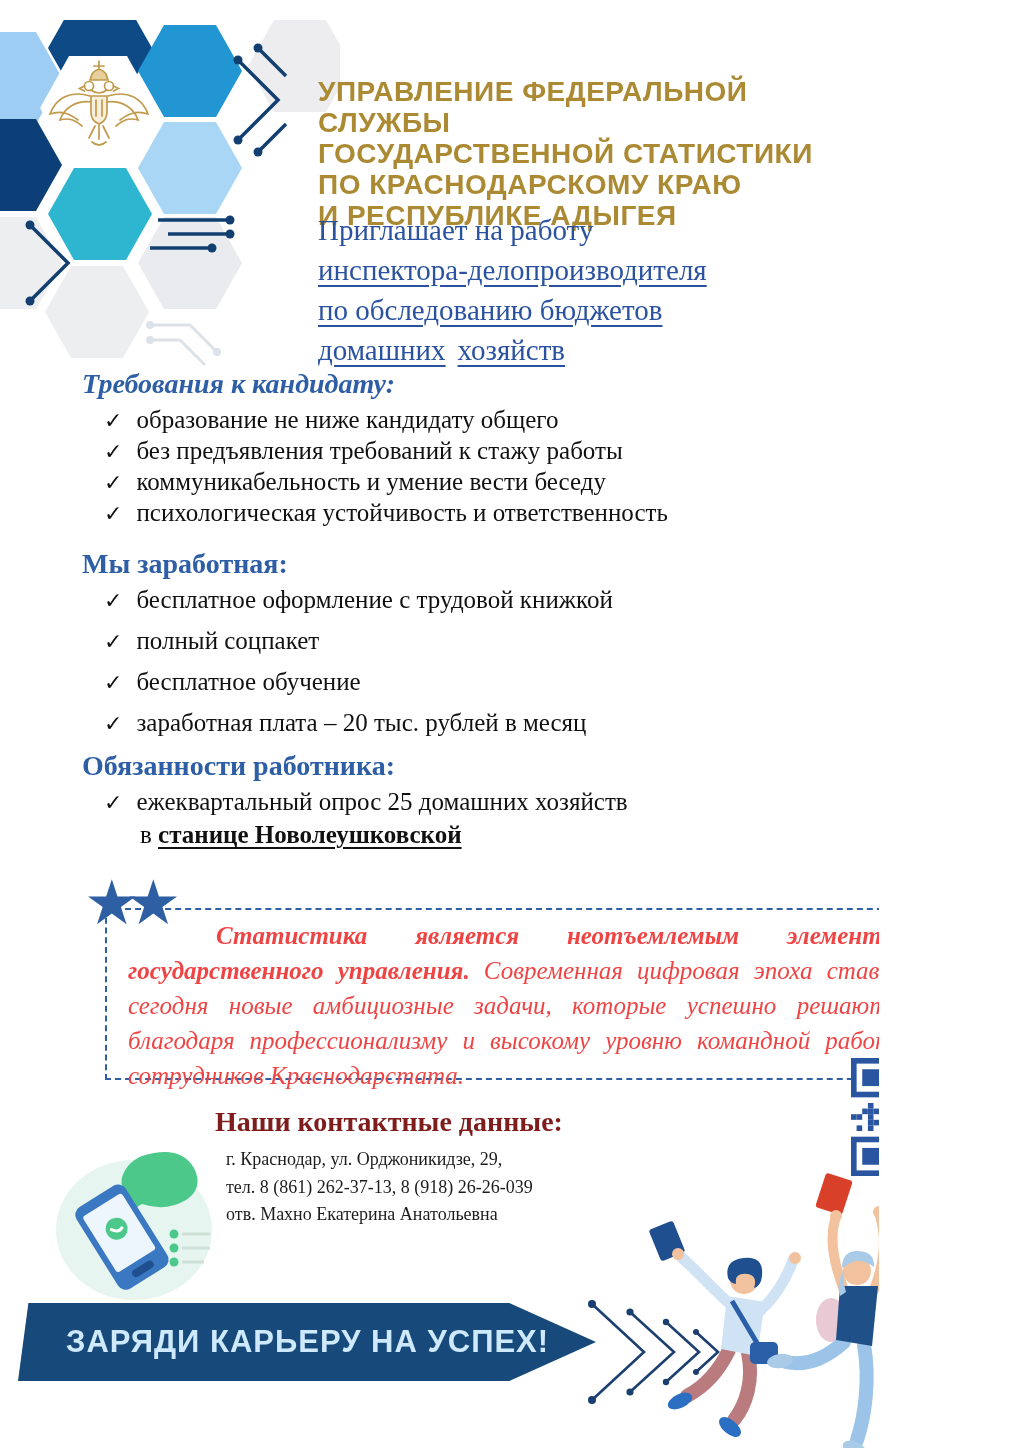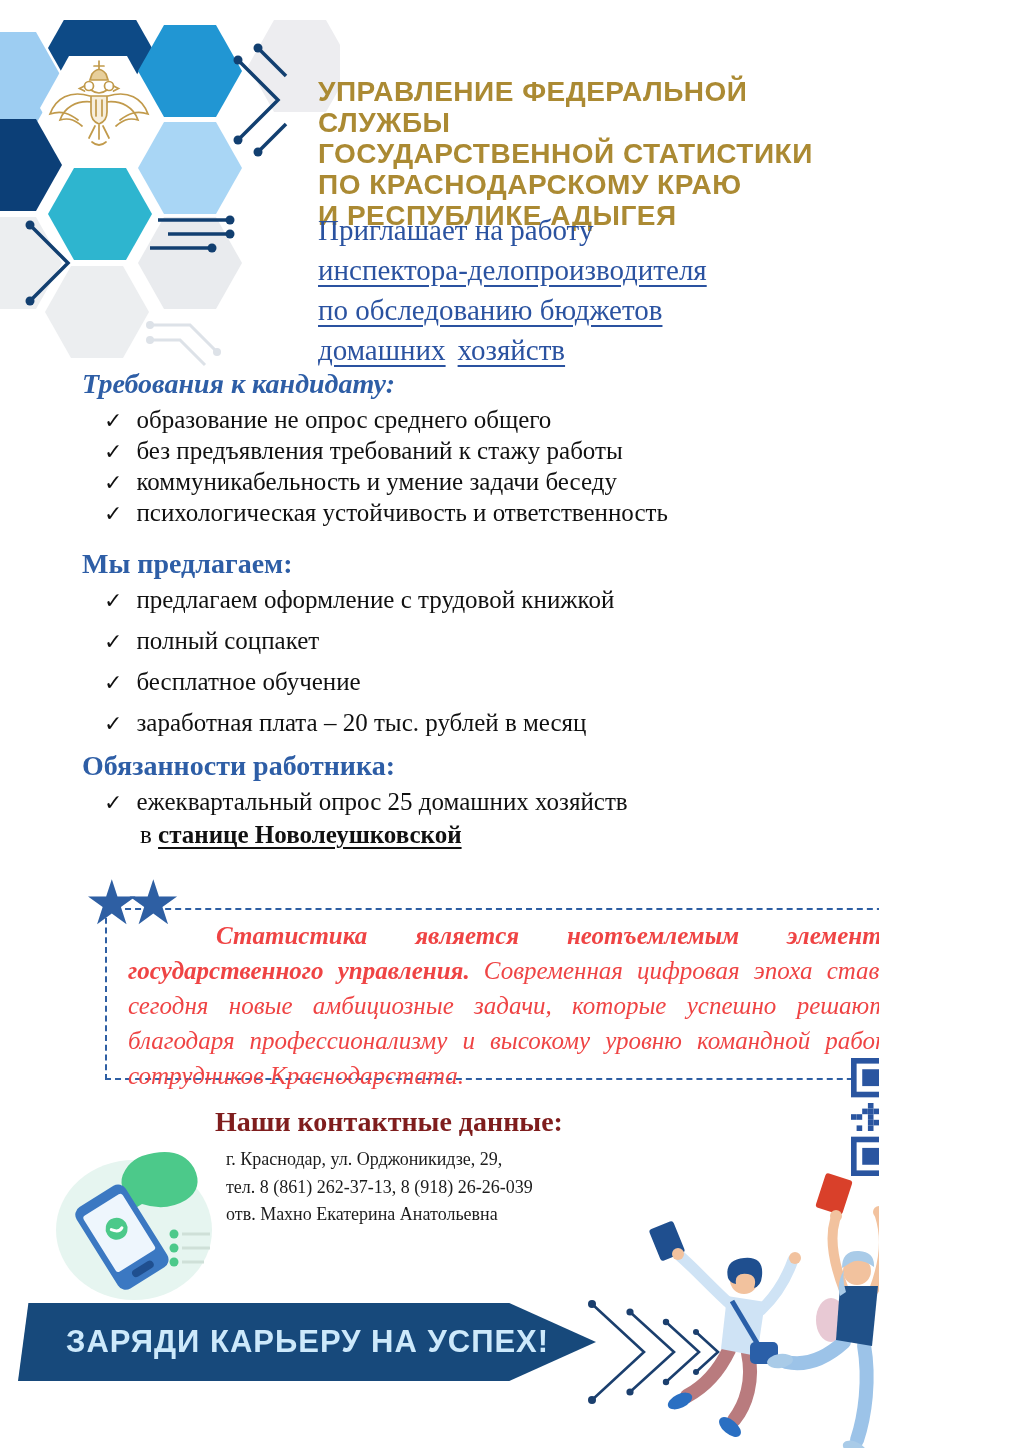--- a/index.html
+++ b/index.html
@@ -144,41 +144,41 @@
     <div class="u">по обследованию бюджетов</div>
     <div>
       <span class="u w1">домашних</span><span class="u">хозяйств</span>
     </div>
   </div>
 
   <div class="section-title t-req">Требования к кандидату:</div>
   <div class="list l-req">
     <div class="li">
         <span class="check">✓</span>
-        <span>образование не опрос среднего общего</span>
+        <span>образование не ниже кандидату общего</span>
       </div>
     <div class="li">
         <span class="check">✓</span>
         <span>без предъявления требований к стажу работы</span>
       </div>
     <div class="li">
         <span class="check">✓</span>
-        <span>коммуникабельность и умение задачи беседу</span>
+        <span>коммуникабельность и умение вести беседу</span>
       </div>
     <div class="li">
         <span class="check">✓</span>
         <span>психологическая устойчивость и ответственность</span>
       </div>
   </div>
 
-  <div class="section-title t-offer">Мы предлагаем:</div>
+  <div class="section-title t-offer">Мы заработная:</div>
   <div class="list l-offer">
     <div class="li">
         <span class="check">✓</span>
-        <span>предлагаем оформление с трудовой книжкой</span>
+        <span>бесплатное оформление с трудовой книжкой</span>
       </div>
     <div class="li">
         <span class="check">✓</span>
         <span>полный соцпакет</span>
       </div>
     <div class="li">
         <span class="check">✓</span>
         <span>бесплатное обучение</span>
       </div>
     <div class="li">

